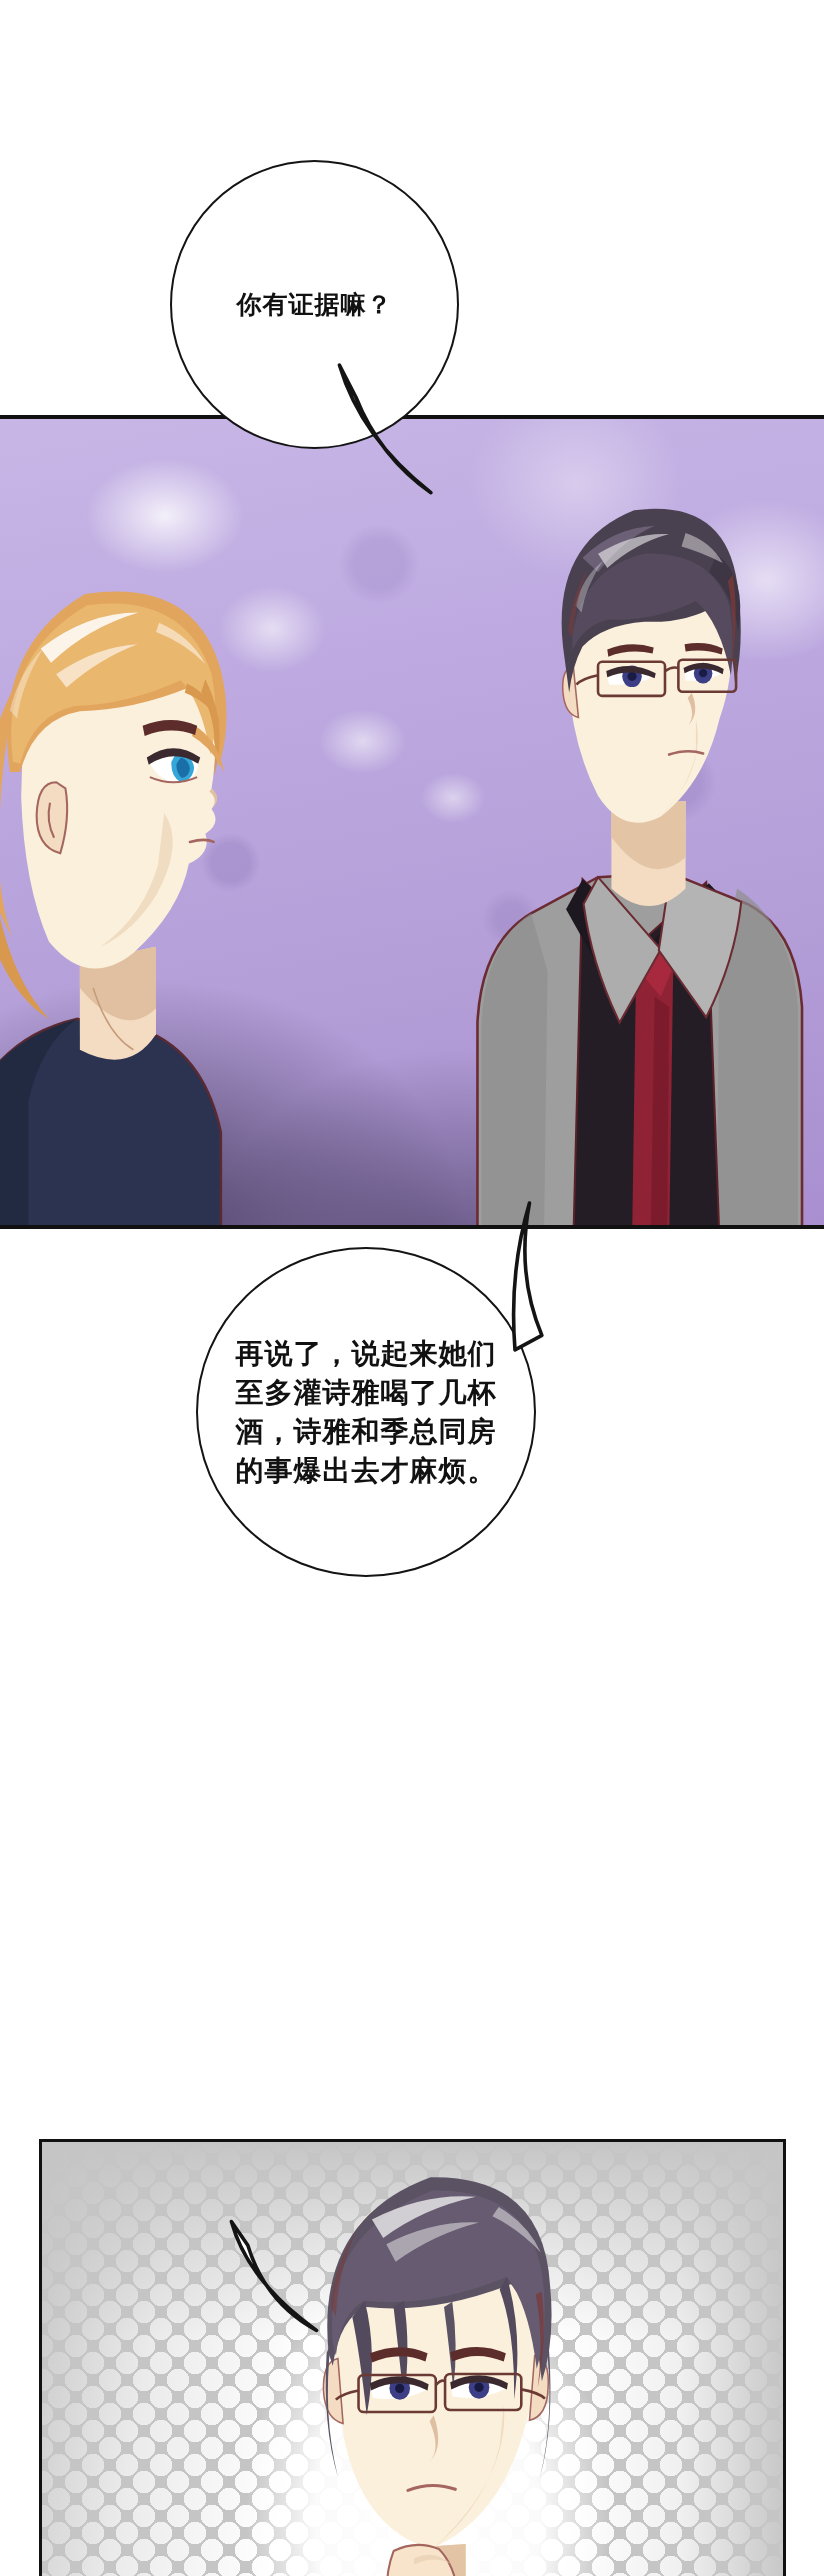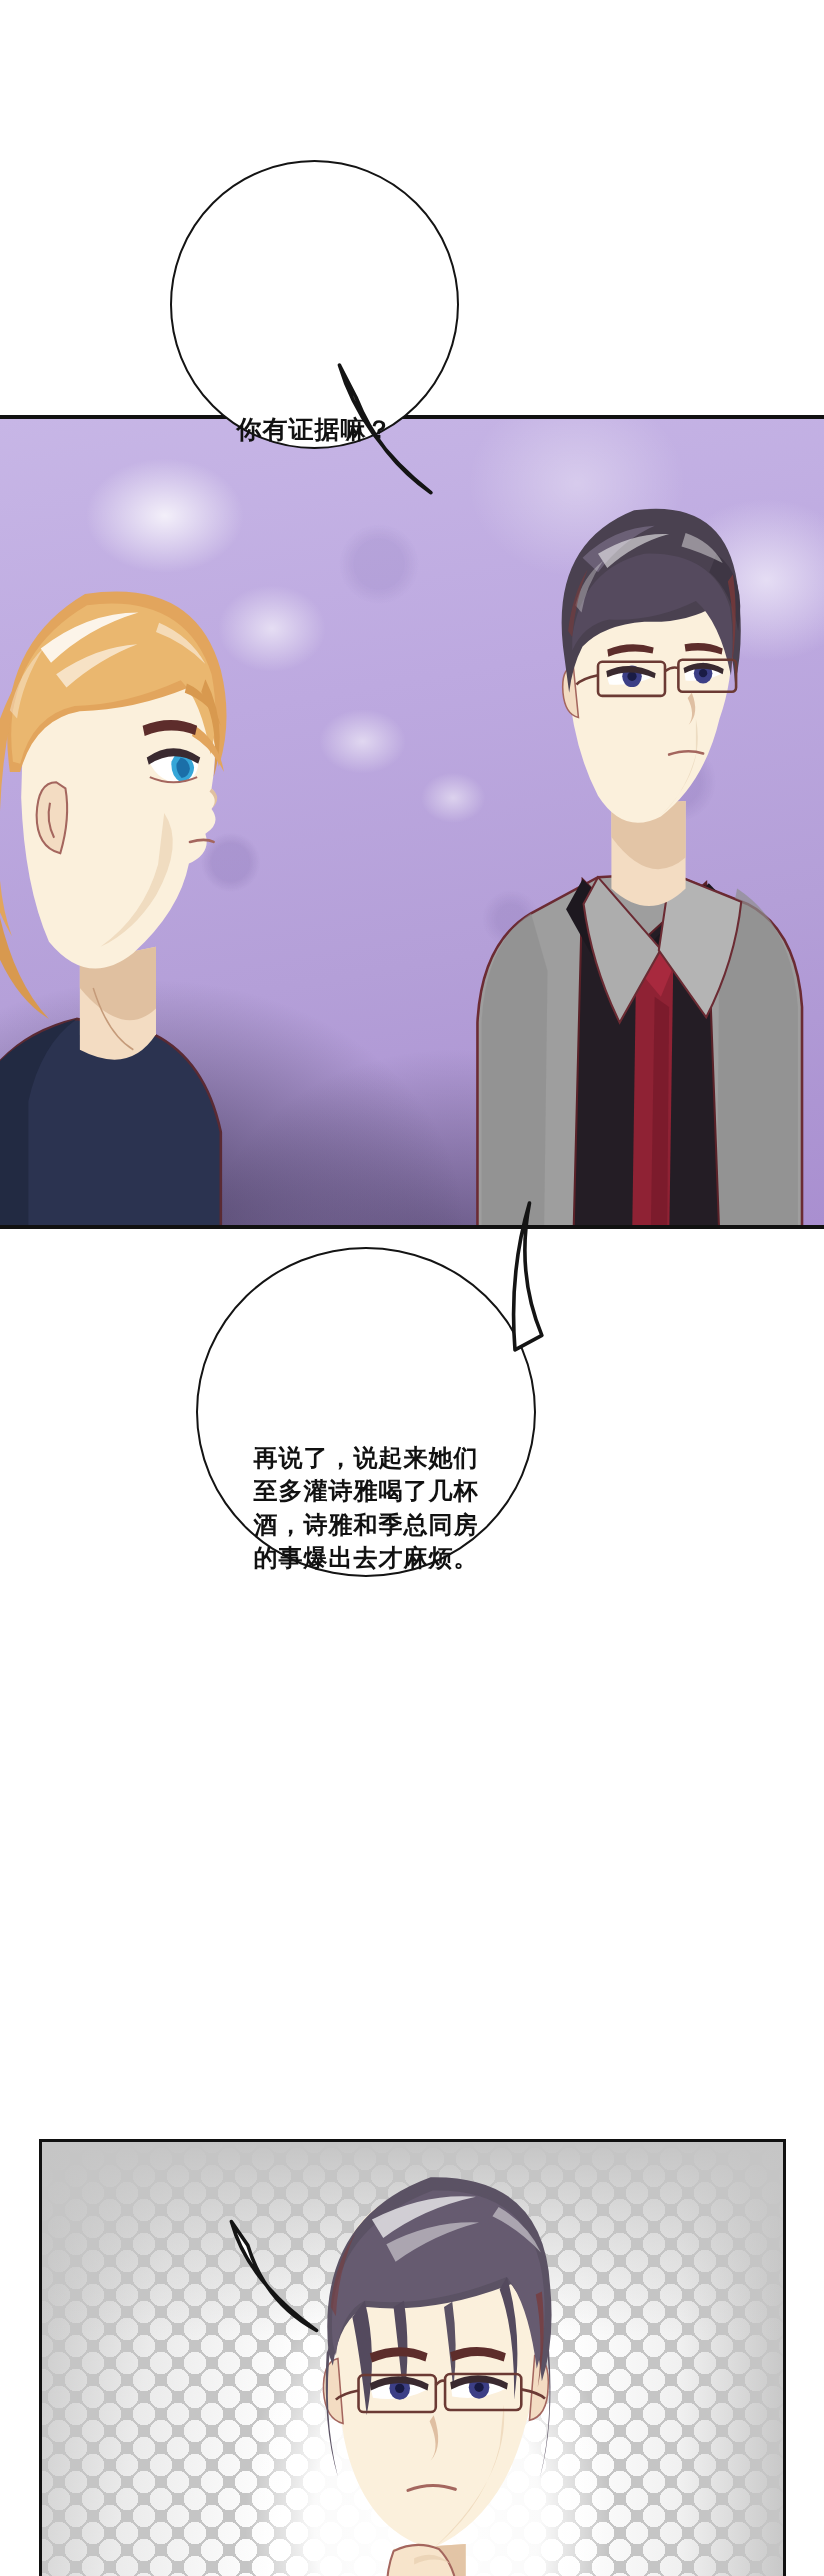--- a/index.html
+++ b/index.html
@@ -16,26 +16,26 @@
     overflow: hidden;
   }
 
   
   .bubble {
     position: absolute;
     background: #ffffff;
     border: 2.1px solid #141414;
     border-radius: 50% / 50%;
     display: flex;
-    align-items: flex-end;
+    align-items: center;
     justify-content: center;
     z-index: 40;
   }
   .bubble .btext {
-    font-size: 24px;
+    font-size: 28px;
     line-height: 1.40;
     font-weight: 700;
     color: #111111;
     letter-spacing: 1px;
     text-align: center;
     white-space: pre-line;
     padding: 0 7.2px;
   }
   .tail {
     position: absolute;

